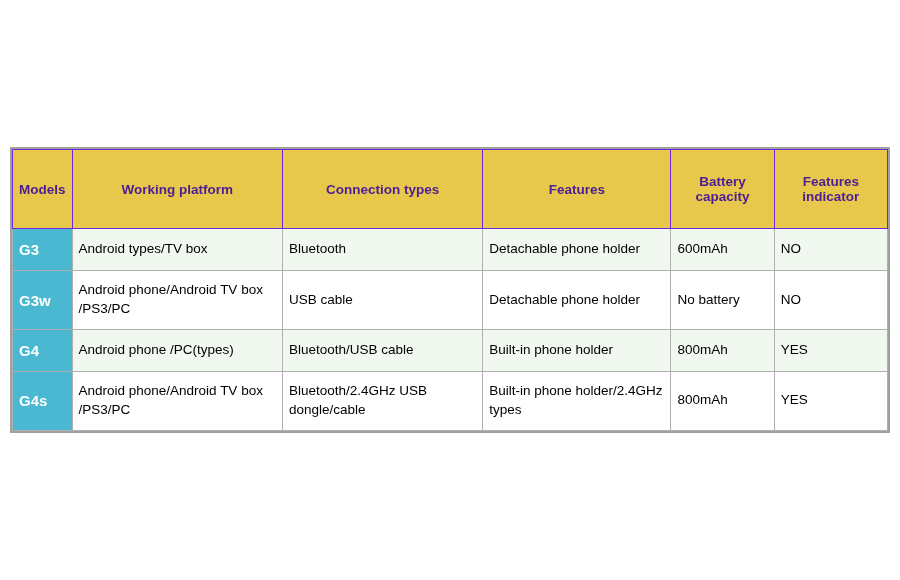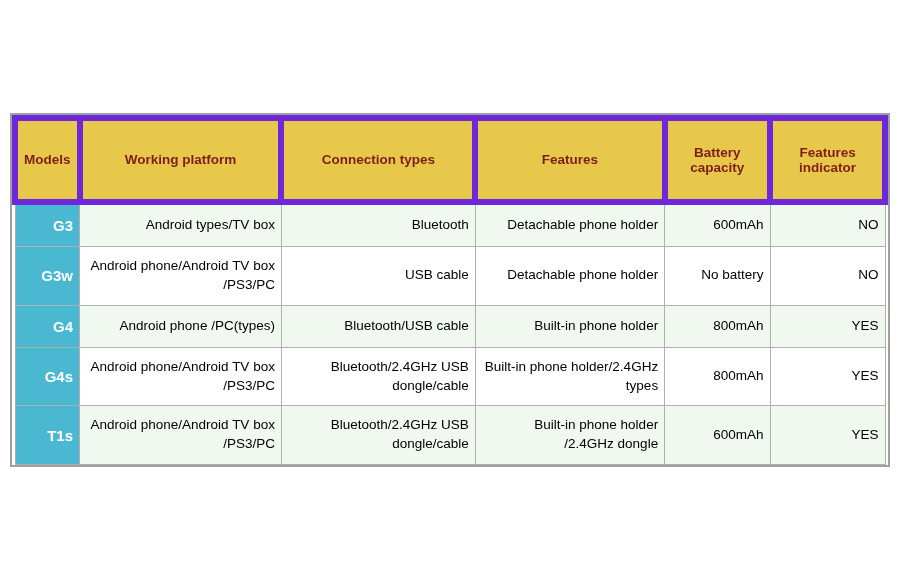--- a/index.html
+++ b/index.html
@@ -17,30 +17,30 @@
       width: 880px;
       border: 2px solid #a0a0a0;
     }
     table {
       width: 100%;
       border-collapse: collapse;
       font-size: 13.5px;
     }
     thead tr th {
       background-color: #e8c84a;
-      color: #7f1d1d;
+      color: #4c1d95;
       font-weight: bold;
       text-align: center;
       padding: 24px 6px;
-      border: 6px solid #6d28d9;
+      border: 1px solid #6d28d9;
       vertical-align: middle;
     }
     tbody tr td {
       border: 1px solid #b0b0b0;
-      text-align: right;
+      text-align: left;
       vertical-align: middle;
       padding: 10px 6px;
       line-height: 1.4;
     }
     tbody tr:nth-child(odd) td {
       background-color: #f0f8f0;
     }
     tbody tr:nth-child(even) td {
       background-color: #ffffff;
     }
@@ -92,23 +92,15 @@
           <td>YES</td>
         </tr>
         <tr>
           <td class="model-cell">G4s</td>
           <td>Android phone/Android TV box /PS3/PC</td>
           <td>Bluetooth/2.4GHz USB dongle/cable</td>
           <td>Built-in phone holder/2.4GHz types</td>
           <td>800mAh</td>
           <td>YES</td>
         </tr>
-        <tr>
-          <td class="model-cell">T1s</td>
-          <td>Android phone/Android TV box /PS3/PC</td>
-          <td>Bluetooth/2.4GHz USB dongle/cable</td>
-          <td>Built-in phone holder /2.4GHz dongle</td>
-          <td>600mAh</td>
-          <td>YES</td>
-        </tr>
       </tbody>
   </table>
 </div>
 
 </body></html>

